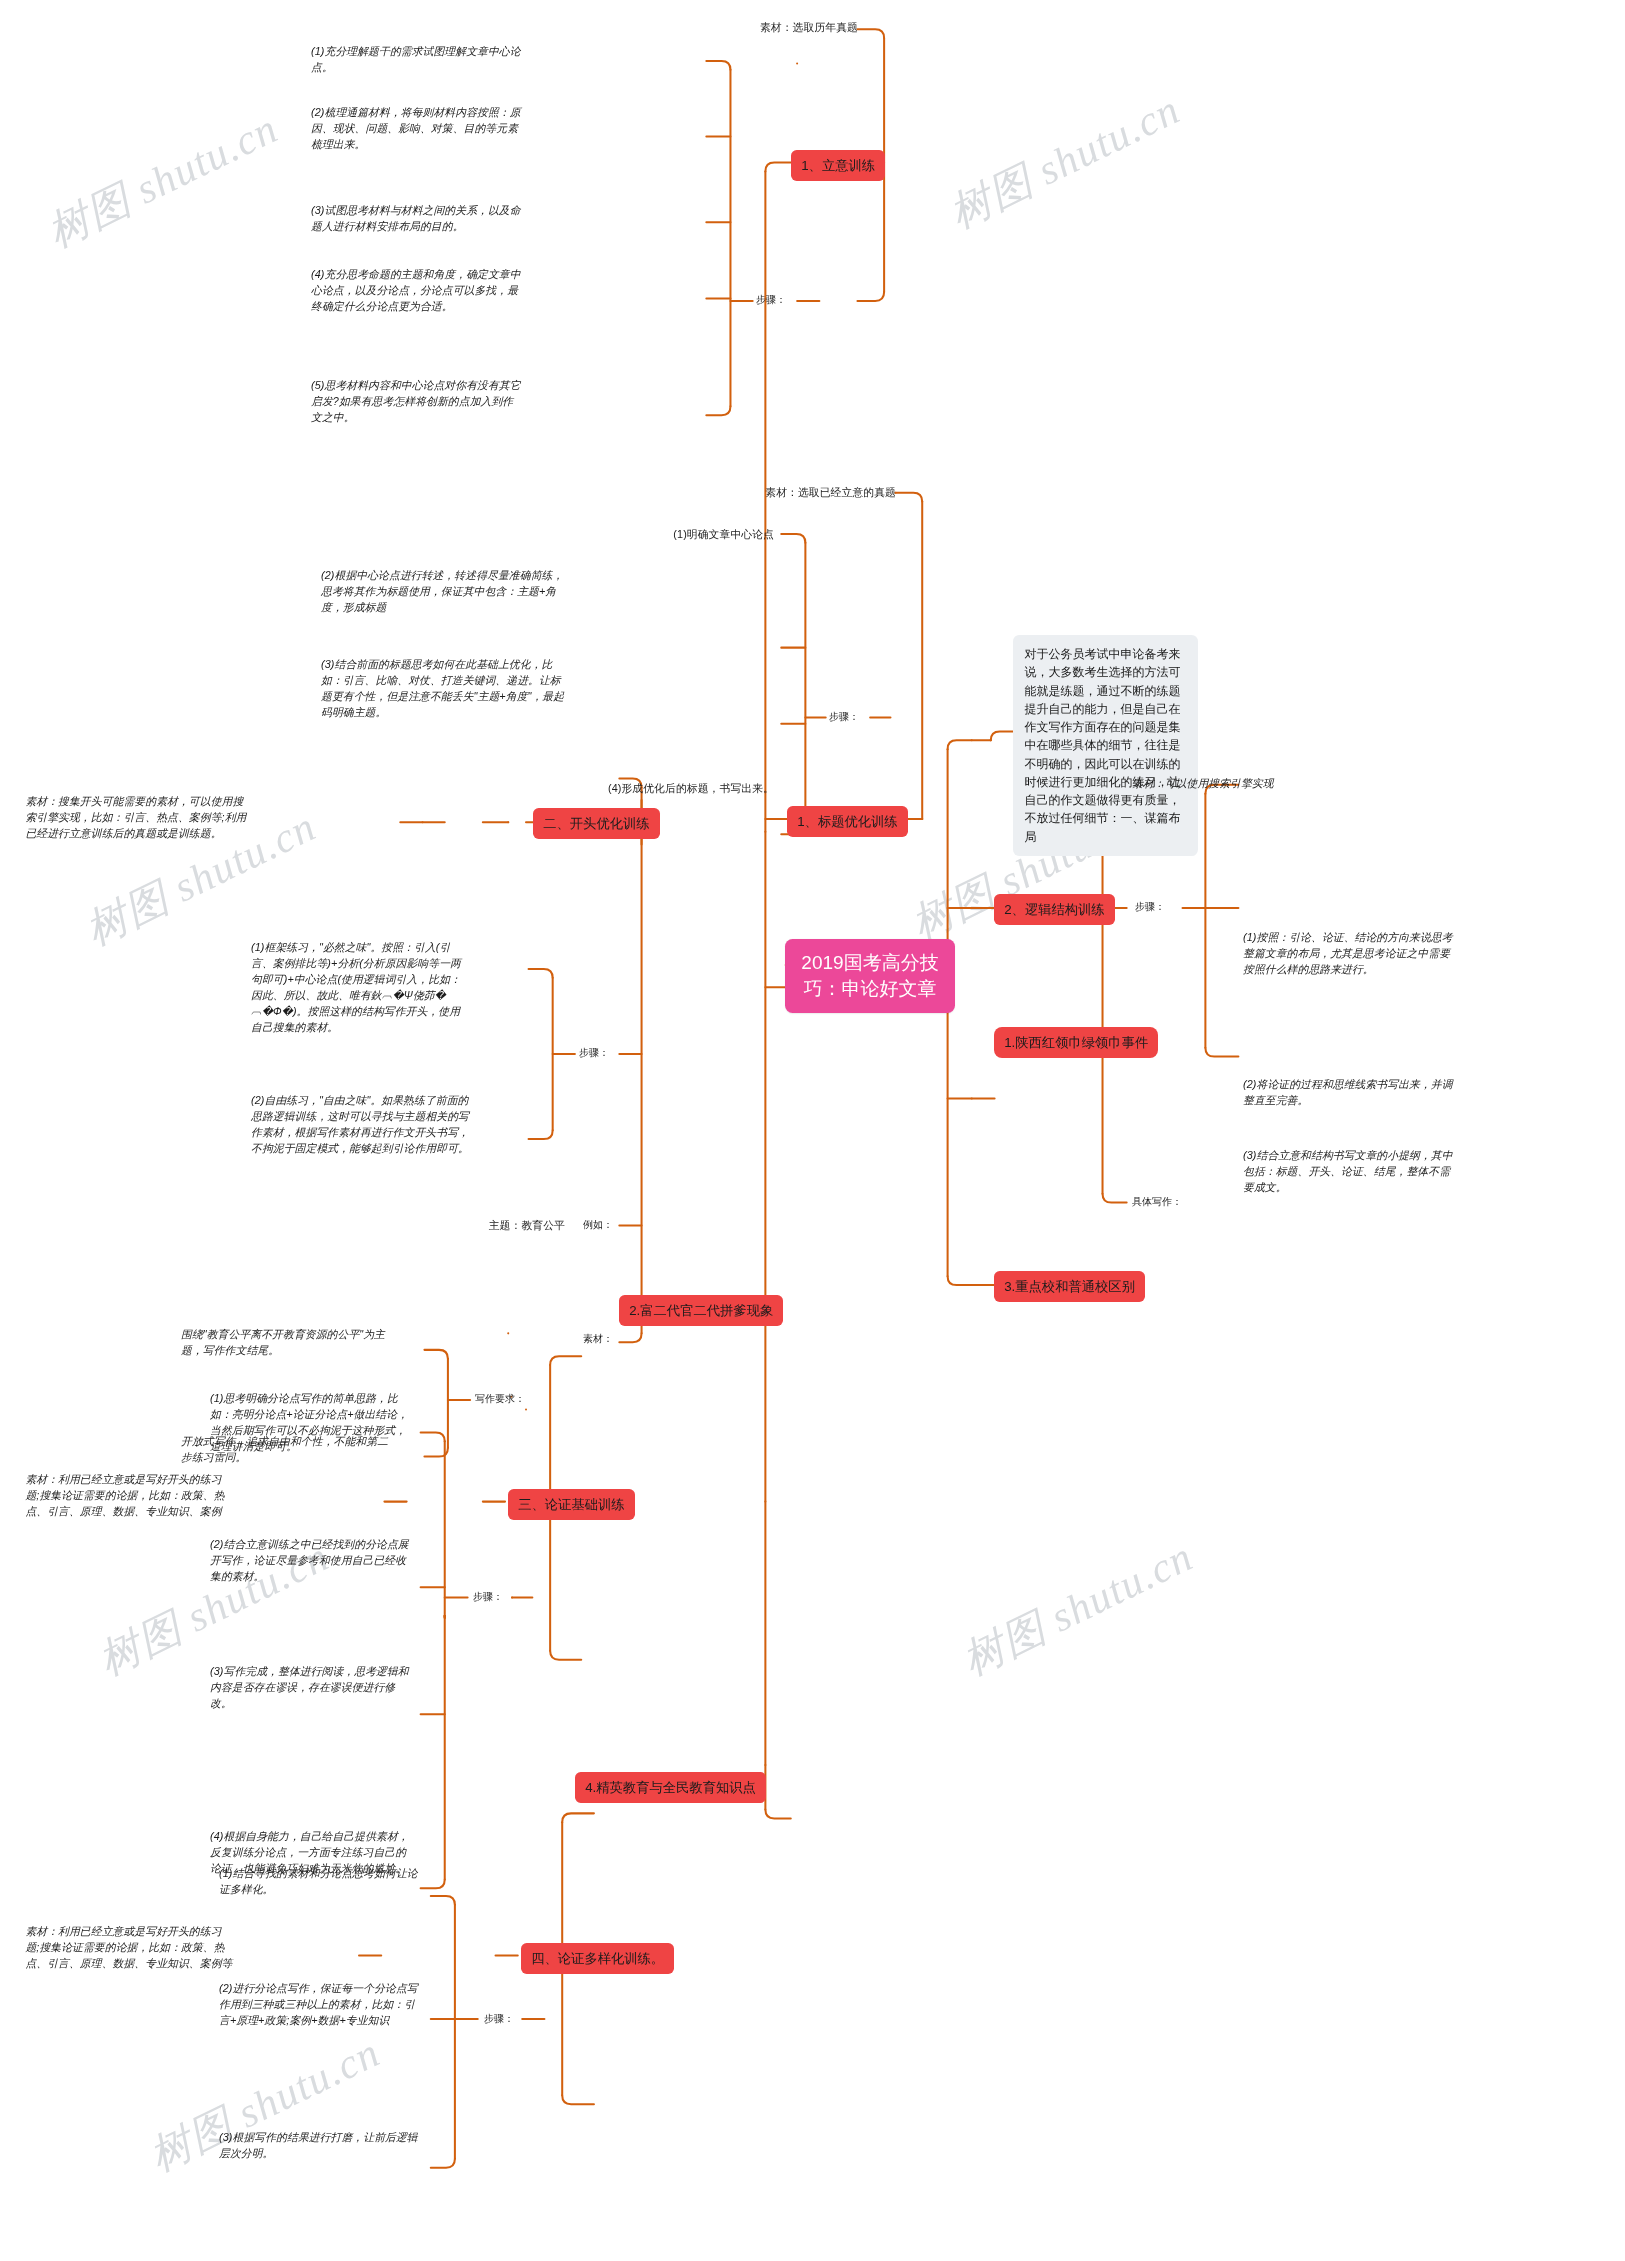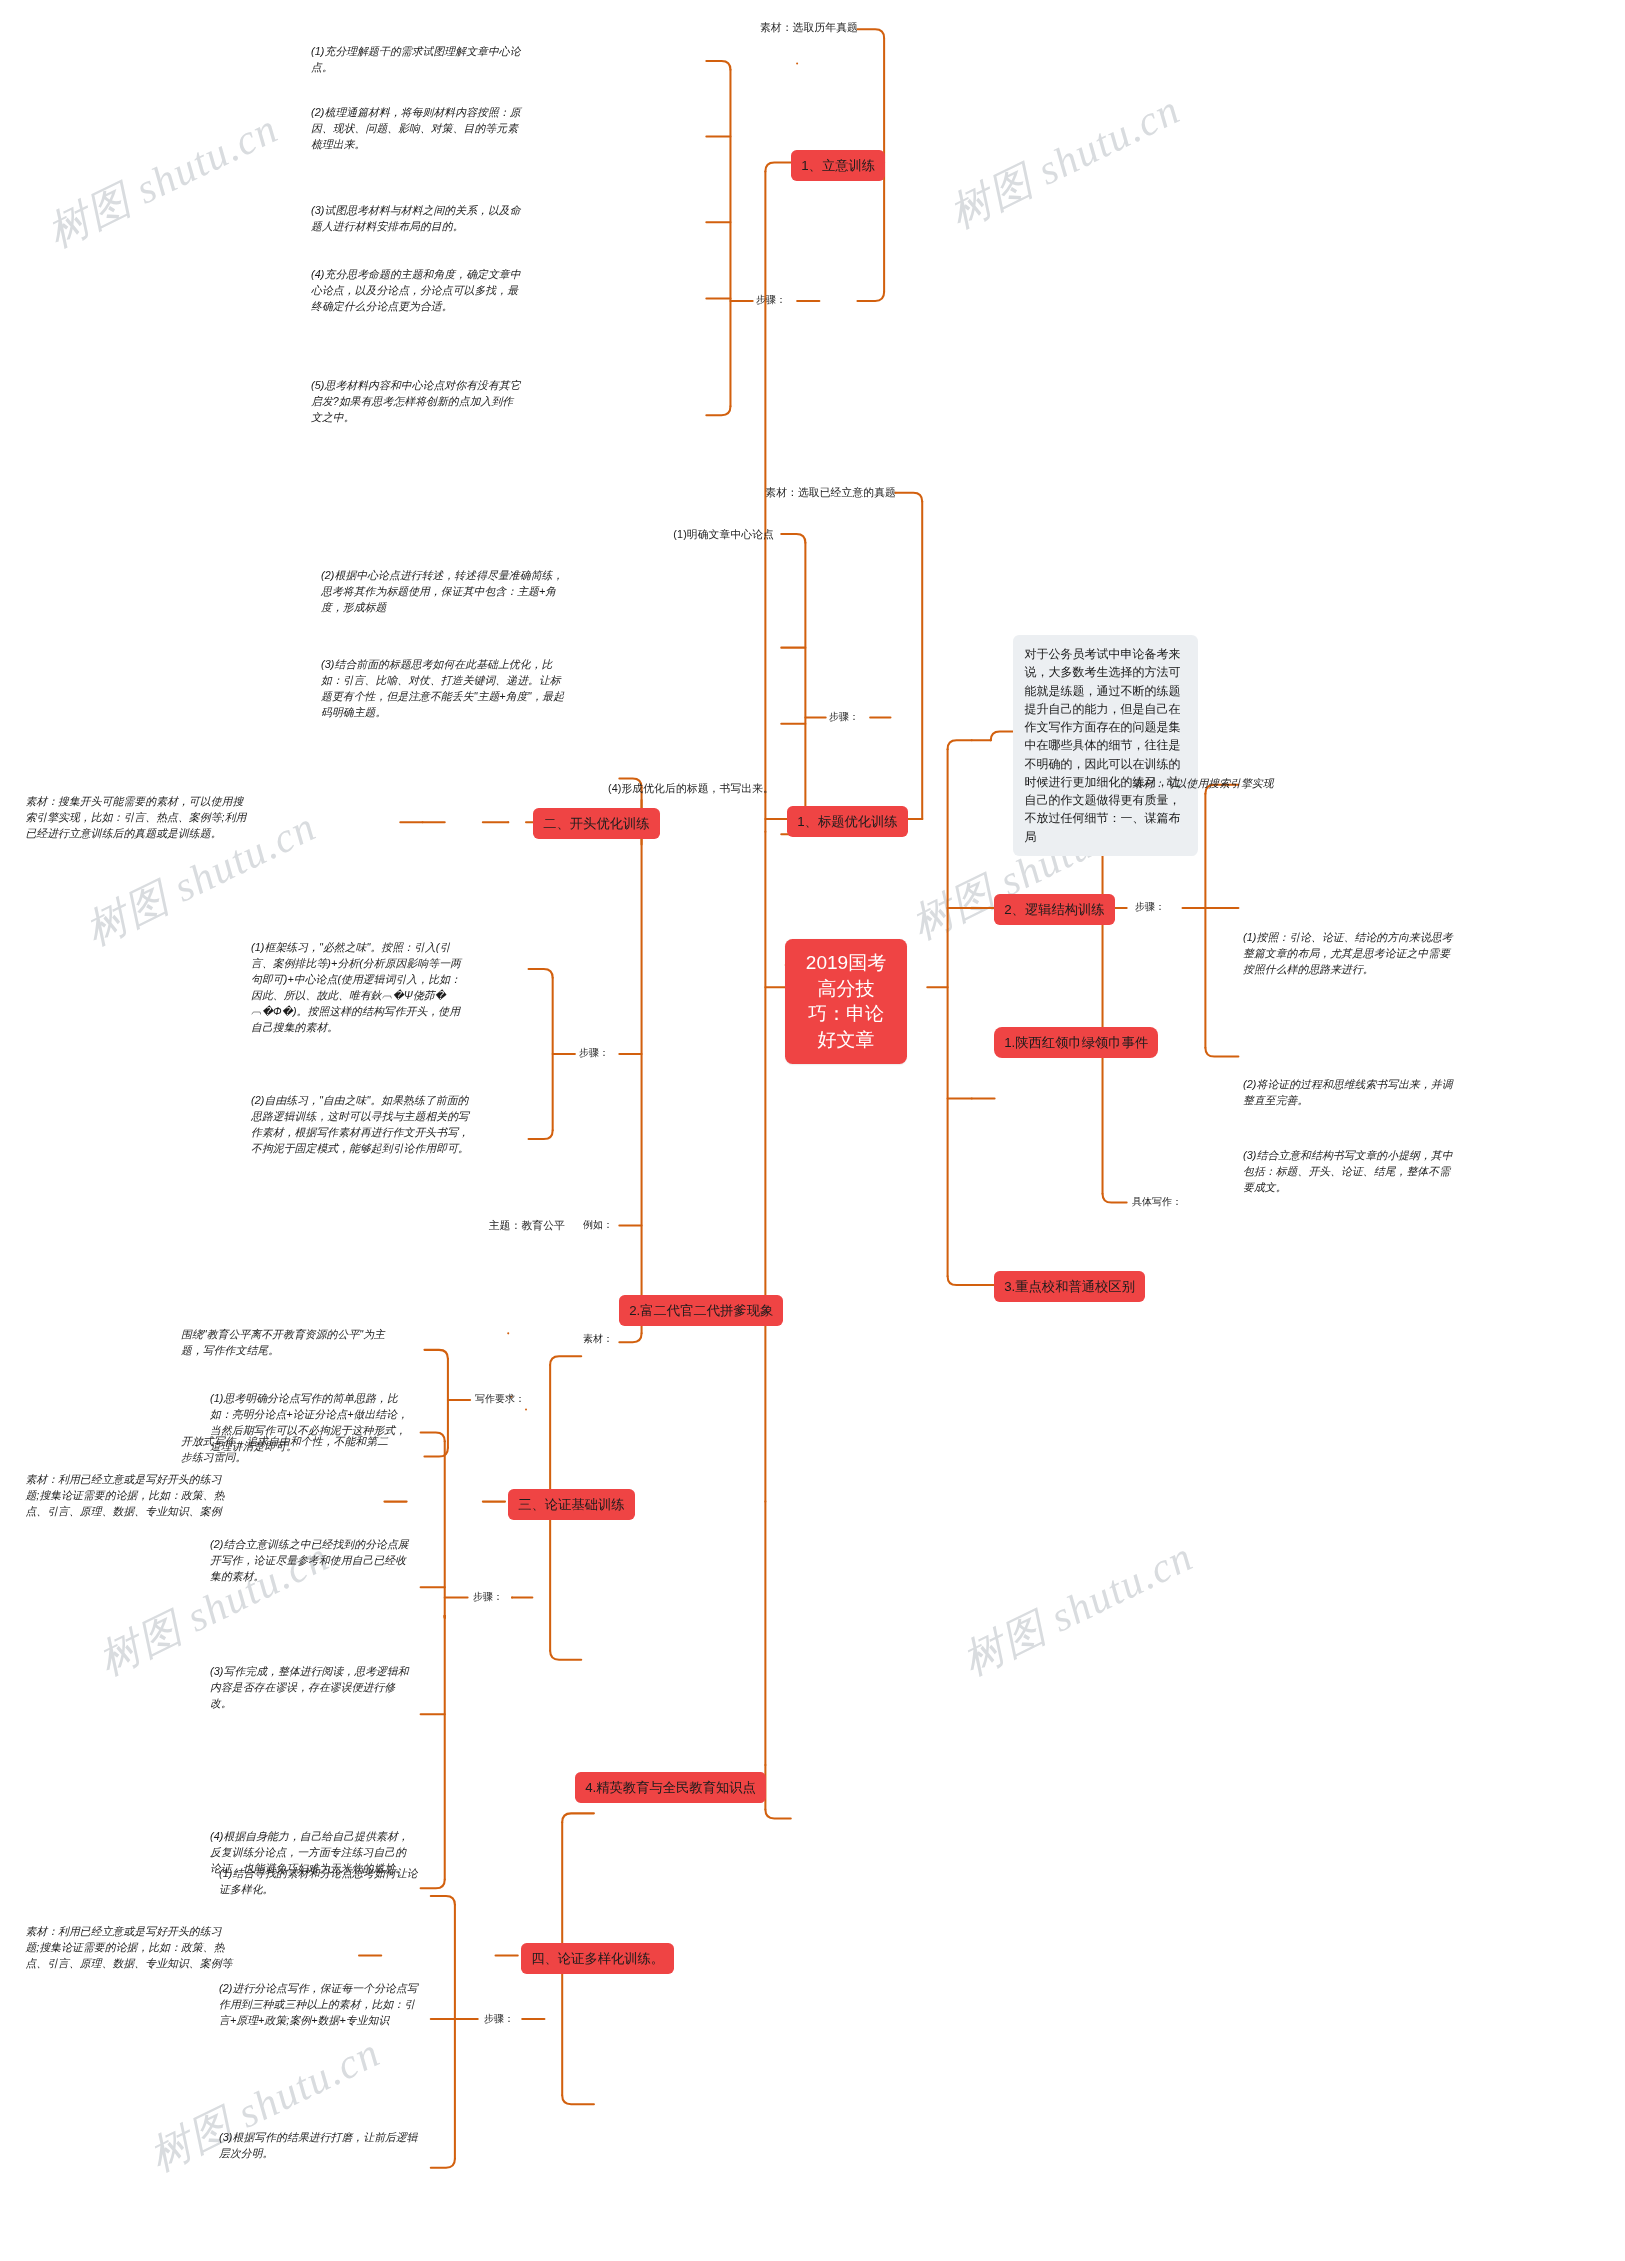--- a/index.html
+++ b/index.html
@@ -68,28 +68,28 @@
     border-radius:6.4px;
     padding:10.2px 11.4px;
     font-size:12px;
     color:#181818;
     line-height:1.52;
     width:182px;
   }
 
   
   .root{
-    background:#ef4444;
+    background:#ec4899;
     color:#ffffff;
     border-radius:7.6px;
     padding:11.4px 14px;
     font-size:19px;
     line-height:1.34;
     text-align:center;
-    width:122px;
+    width:170px;
     box-shadow:0 0.6px 1.3px rgba(0,0,0,.08);
     z-index:4;
   }
 
   
   .conlabel{
     font-size:10px;
     color:#1c1c1c;
     white-space:nowrap;
   }

